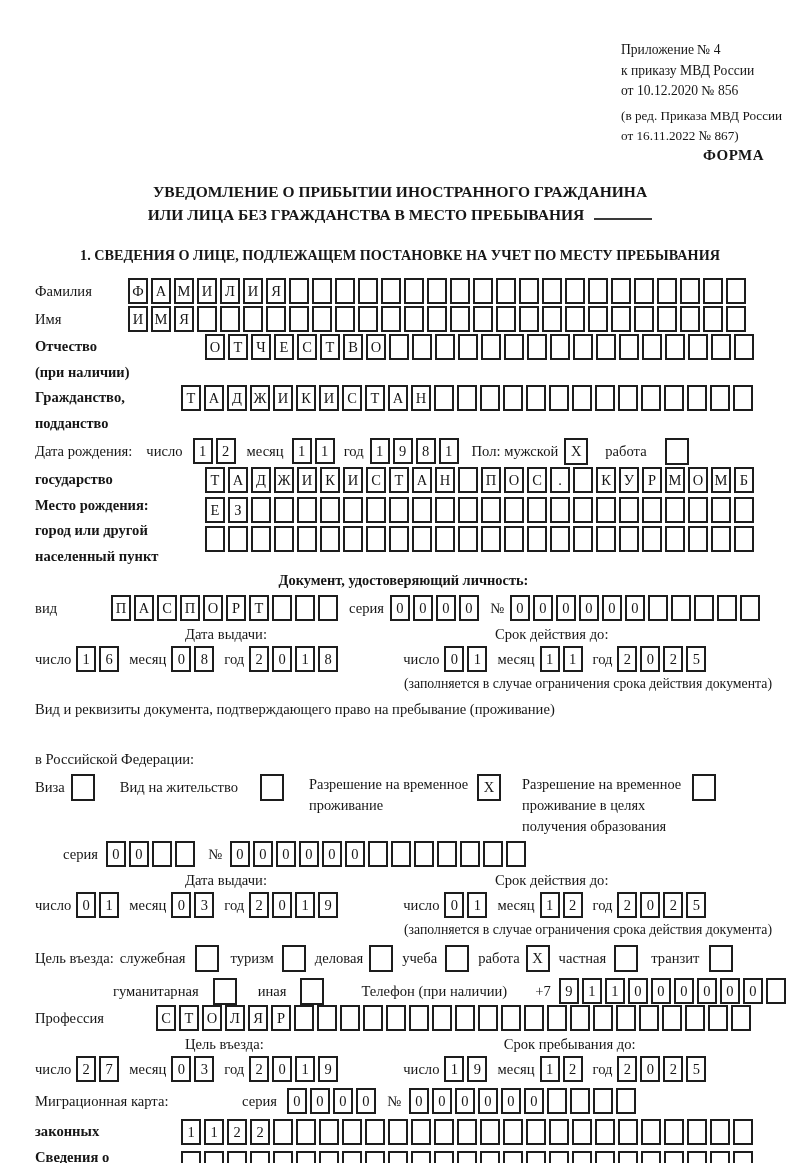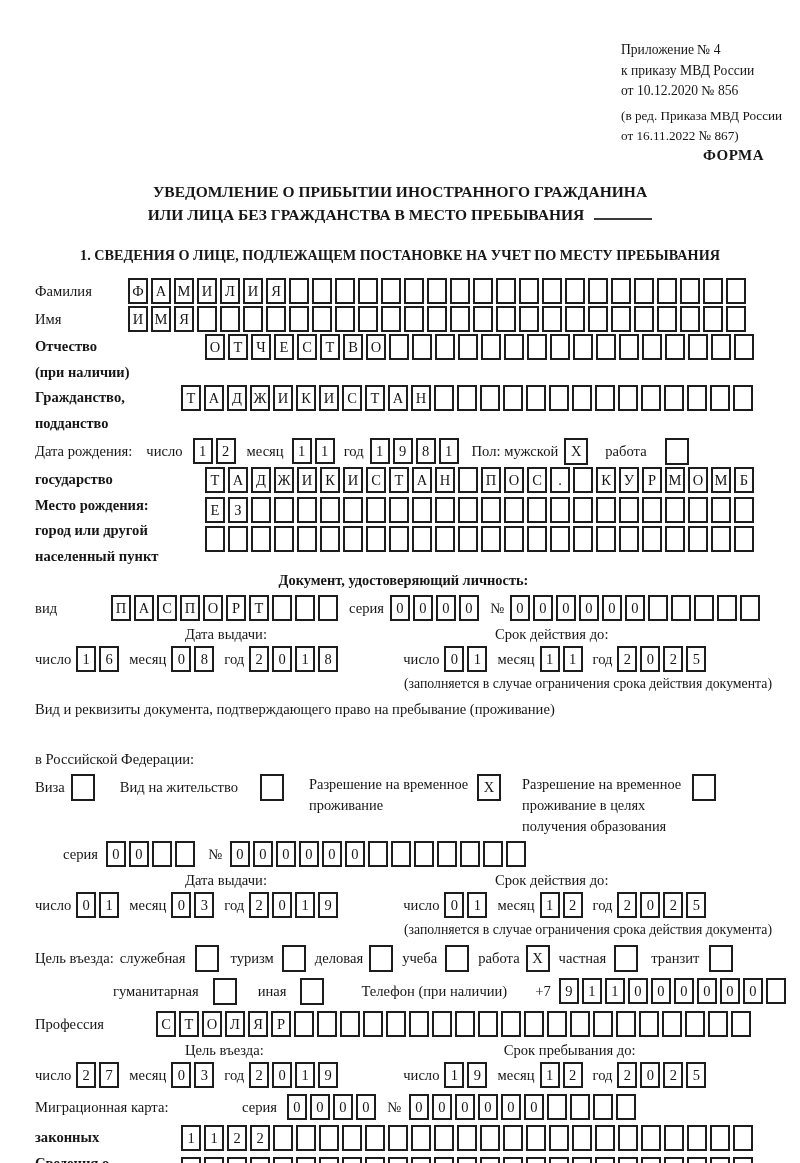--- a/index.html
+++ b/index.html
@@ -543,21 +543,21 @@
           <span class="cell">0</span>
           <span class="cell">0</span>
           <span class="cell">0</span>
           <span class="cell">0</span>
           <span class="cell">0</span>
           <span class="cell">0</span>
           <span class="cell"></span>
         </span>
     </div>
 
-    <div class="row" style="margin-top:6px;">
+    <div class="row" style="">
       <span class="lbl lw121">Профессия</span>
       <span class="boxes">
           <span class="cell">С</span>
           <span class="cell">Т</span>
           <span class="cell">О</span>
           <span class="cell">Л</span>
           <span class="cell">Я</span>
           <span class="cell">Р</span>
           <span class="cell"></span>
           <span class="cell"></span>

